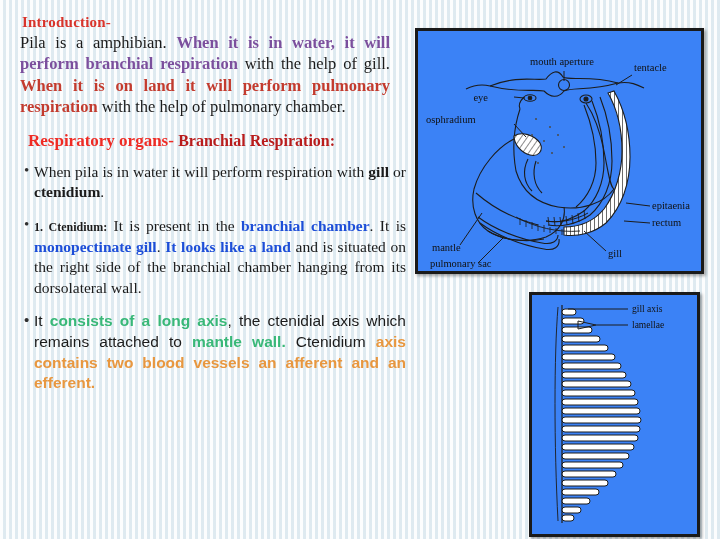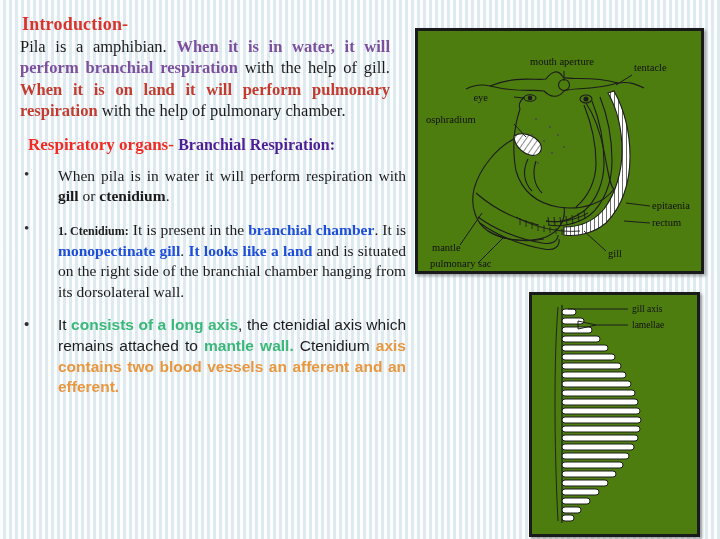--- a/index.html
+++ b/index.html
@@ -20,60 +20,60 @@
         rgba(214,229,237,0.65) 6px);
     pointer-events:none;
   }
   .slide{position:absolute;inset:0;}
 
   
   .textcol{
     position:absolute;left:18px;top:14px;width:388px;
   }
   .h-intro{
-    font-size:18px;font-weight:bold;color:#d9342b;
+    font-size:15px;font-weight:bold;color:#d9342b;
     letter-spacing:.2px;margin:0 0 1px 4px;
   }
   .para{
     font-size:16.5px;line-height:1.30;color:#1b1b1b;
     text-align:justify;text-justify:inter-word;
     margin:0 16px 0 2px;
   }
   .para .purple{color:#7b4f9d;font-weight:bold;}
   .para .red{color:#c33b2e;font-weight:bold;}
 
   .h-resp{
     margin:13px 0 0 10px;font-size:17px;font-weight:bold;
     color:#ef2b24;
   }
-  .h-resp .dark{color:#4c1d95;font-size:16px;}
+  .h-resp .dark{color:#b91c1c;font-size:16px;}
 
   ul.bullets{
     list-style:none;margin:11px 0 0 0;padding:0;
   }
   ul.bullets > li{
-    position:relative;padding-left:40px;
+    position:relative;padding-left:16px;
     font-size:15.5px;line-height:1.33;color:#1b1b1b;
     text-align:justify;text-justify:inter-word;
     margin-bottom:13px;
   }
   ul.bullets > li:before{
     content:"\2022";position:absolute;left:6px;top:-1px;
     font-size:15px;color:#303030;
   }
   li .lbl{font-weight:bold;}
   li .big{font-weight:bold;font-size:12px;}
   li .blue{color:#1d4ed8;font-weight:bold;}
   li .green{color:#39b878;font-weight:bold;}
   li .orange{color:#e8973f;font-weight:bold;}
   li.sans{font-family:"Liberation Sans", sans-serif;font-size:14.5px;}
 
   
   .fig{
-    position:absolute;background:#4d7c0f;
+    position:absolute;background:#3b82f6;
     border:3px solid #1a1a1a;
     box-shadow:2px 2px 3px rgba(0,0,0,.35);
     overflow:hidden;
   }
   #fig-anatomy{left:415px;top:28px;width:283px;height:240px;}
   #fig-gill{left:529px;top:292px;width:165px;height:239px;}
   .fig svg{display:block;width:100%;height:100%;}
   .figlabel{font-family:"Liberation Serif",serif;fill:#111;}
 </style>
 </head>

